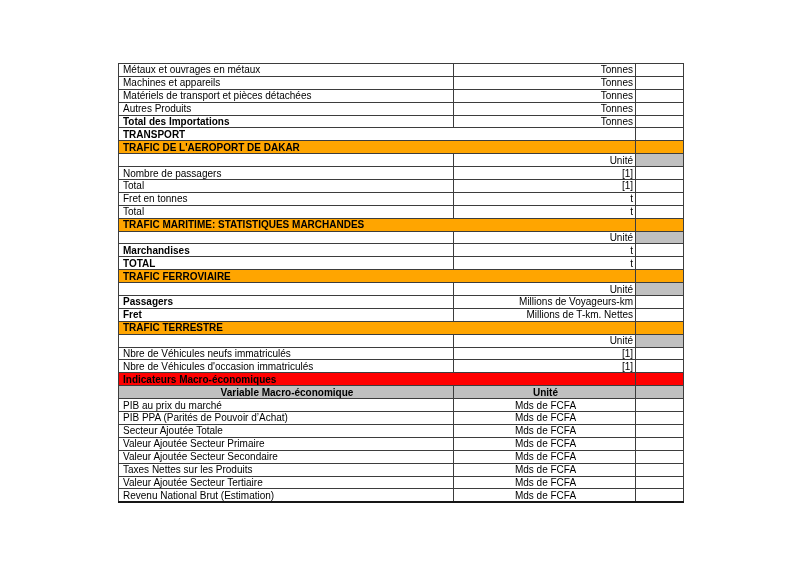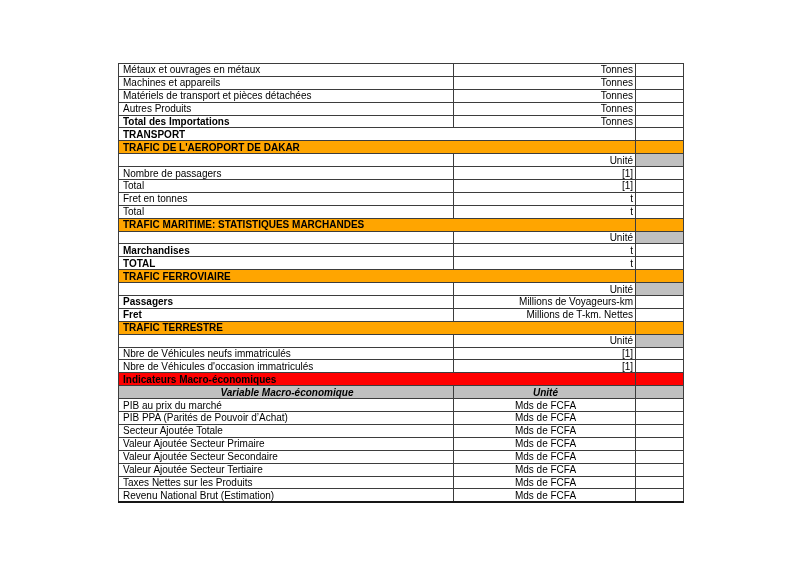--- a/index.html
+++ b/index.html
@@ -19,21 +19,21 @@
   td.c-unit  { text-align:right; padding:0; }
   td.c-extra { padding:0; }
   .bold { font-weight:bold;margin-top:48px; }
   .total-row td { font-weight:bold; 
                   border-top:2px solid #161616; border-bottom:2px solid #161616; }
   .total-row td.c-unit { font-style:normal; font-weight:normal; }
   .orange-row td { background:var(--orange,#FFA500); font-weight:bold;
                    border-top:2px solid #161616; border-bottom:2px solid #161616; }
   .red-row td { background:var(--red,#FF0000); font-weight:bold;
                 border-top:2px solid #161616; border-bottom:2px solid #161616; }
-  .grayhead-row td { background:var(--gray,#C0C0C0); font-weight:bold; text-align:center; padding:0;font-style:italic; }
+  .grayhead-row td { background:var(--gray,#C0C0C0); font-weight:bold; text-align:center; padding:0; }
   td.gray-bg { background:var(--gray,#C0C0C0); }
   td.unit-left { text-align:center; padding-left:4px; }
   .page-number {
     position:absolute; left:0; top:509px; width:800px;
     text-align:right; font-size:11px; color:#1a1a1a;
   }
 </style>
 </head>
 <body>
 
@@ -188,26 +188,26 @@
           <td class="c-label">Valeur Ajoutée Secteur Primaire</td>
           <td class="c-unit unit-left">Mds de FCFA</td>
           <td class="c-extra"></td>
         </tr>
         <tr>
           <td class="c-label">Valeur Ajoutée Secteur Secondaire</td>
           <td class="c-unit unit-left">Mds de FCFA</td>
           <td class="c-extra"></td>
         </tr>
         <tr>
+          <td class="c-label">Taxes Nettes sur les Produits</td>
+          <td class="c-unit unit-left">Mds de FCFA</td>
+          <td class="c-extra"></td>
+        </tr>
+        <tr>
           <td class="c-label">Valeur Ajoutée Secteur Tertiaire</td>
-          <td class="c-unit unit-left">Mds de FCFA</td>
-          <td class="c-extra"></td>
-        </tr>
-        <tr>
-          <td class="c-label">Taxes Nettes sur les Produits</td>
           <td class="c-unit unit-left">Mds de FCFA</td>
           <td class="c-extra"></td>
         </tr>
         <tr>
           <td class="c-label" style="border-bottom: 2px solid rgb(22, 22, 22);">Revenu National Brut (Estimation)</td>
           <td class="c-unit unit-left" style="border-bottom: 2px solid rgb(22, 22, 22);">Mds de FCFA</td>
           <td class="c-extra" style="border-bottom: 2px solid rgb(22, 22, 22);"></td>
         </tr>
       </tbody>
   </table>

